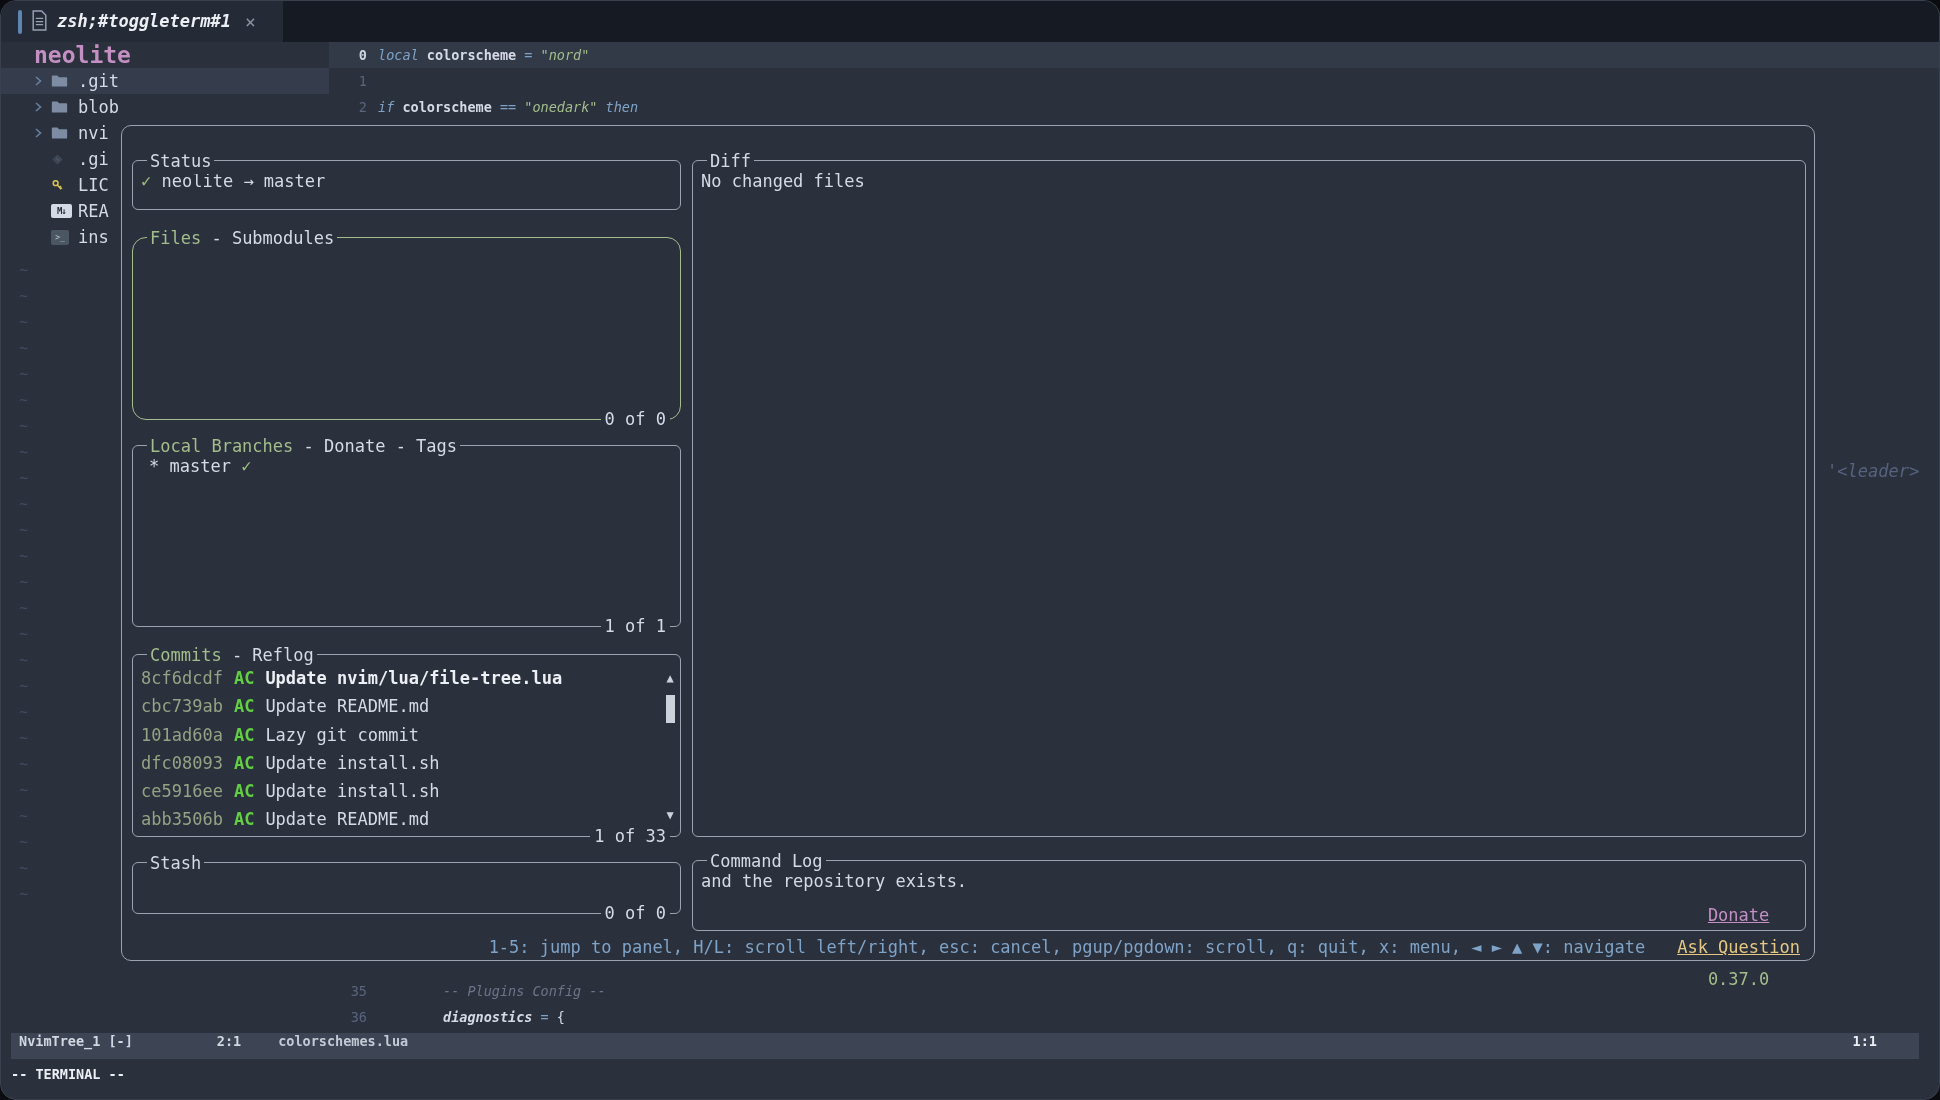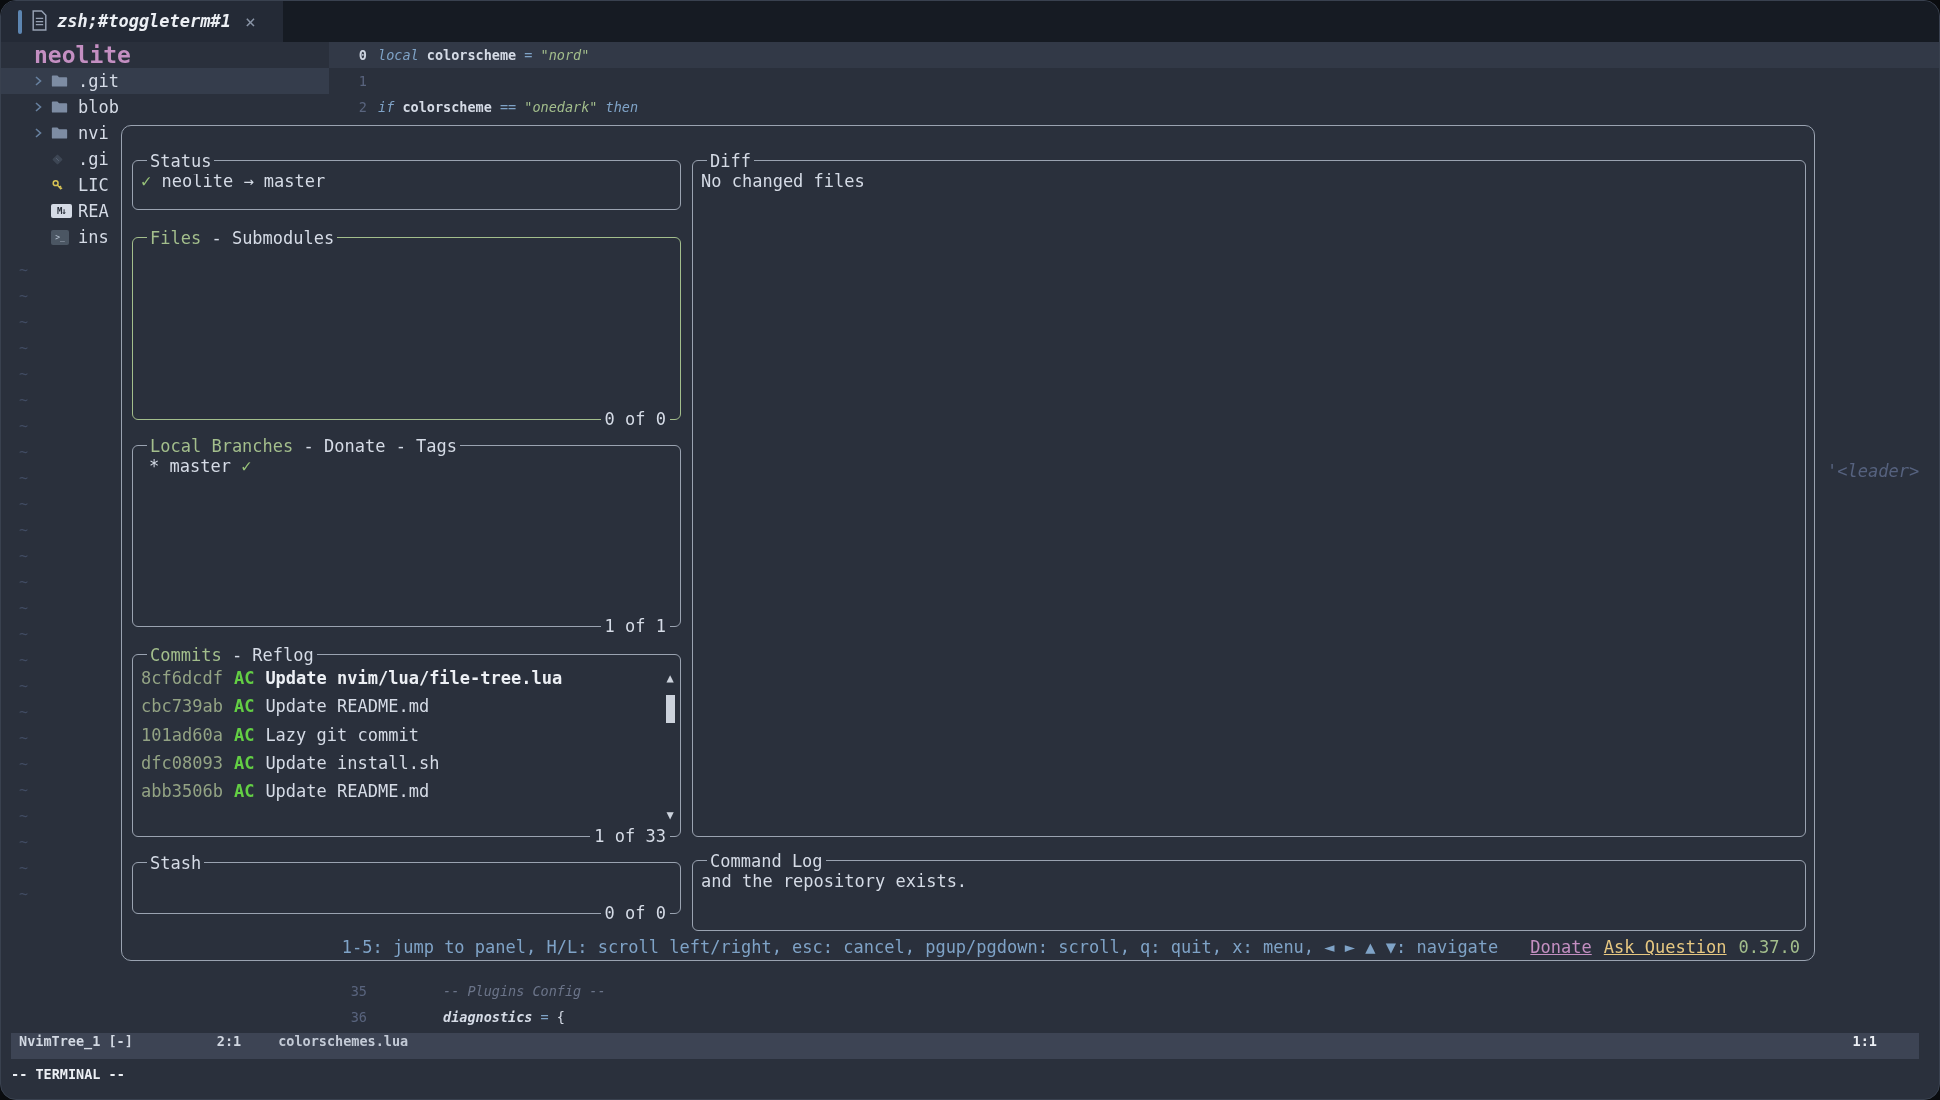--- a/index.html
+++ b/index.html
@@ -55,39 +55,39 @@
   .tk-str{color:var(--green);font-style:italic}
   .tk-cmt{color:var(--comment);font-style:italic}
   .tk-plain{color:var(--fg)}
   .tk-leader{color:var(--leader);font-style:italic}
   #leader-frag{position:absolute;left:1826px;top:457px;height:26px;line-height:26px;font-size:17px;white-space:pre;}
 
   
   #float{position:absolute;left:120px;top:124px;width:1694px;height:836px;background:var(--bg);
          border:1px solid var(--border);border-radius:10px;z-index:5;font-size:17px;}
   .panel{position:absolute;border:1px solid var(--border);border-radius:6px;}
-  .panel.active{border-color:var(--green);}
+  .panel.active{border-color:var(--green);border-radius:14px;}
   .ptitle{position:absolute;top:-13px;left:14px;height:26px;line-height:26px;background:var(--bg);
           padding:0 3px;white-space:pre;}
   .t-green{color:var(--green);} .t-fg{color:var(--fg);}
   .pcount{position:absolute;bottom:-13px;right:10px;height:26px;line-height:26px;background:var(--bg);
           padding:0 4px;color:var(--fg);}
   .pcontent{padding:6px 8px;line-height:28px;color:var(--fg);white-space:pre;}
   .check{color:var(--check);}
   .crow{height:28.3px;line-height:28.3px;padding-left:8px;white-space:pre;cursor:pointer;}
   .chash{color:var(--green-hash);margin-right:11px;}
   .ctag{color:var(--green-bright);font-weight:bold;margin-right:11px;}
   .cmsg{color:var(--fg);} .cmsg.sel{color:var(--fg-bright);font-weight:bold;}
   .scrollbar{position:absolute;right:3px;top:0;bottom:0;width:14px;}
   .sb-up,.sb-down{position:absolute;left:0;width:14px;text-align:center;font-size:12px;color:#ccd2dc;}
   .sb-up{top:16px;} .sb-down{bottom:14px;}
   .sb-thumb{position:absolute;left:3px;top:40px;width:9px;height:28px;background:#ccd2dc;cursor:grab;}
   #keybar{position:absolute;left:16px;right:14px;top:806px;height:30px;display:flex;align-items:center;
           justify-content:flex-end;color:var(--blue);gap:32px;}
-  .links{display:flex;gap:12px;align-items:center;}
+  .links{display:flex;gap:12px;align-items:center;flex-direction:column;}
   .link-donate{color:var(--pink);text-decoration:underline;cursor:pointer;}
   .link-ask{color:var(--yellow);text-decoration:underline;cursor:pointer;}
   .version{color:var(--green);}
 
   
   #statusline{position:absolute;left:10px;right:20px;top:1032px;height:26px;background:var(--bg-status);
               display:flex;align-items:flex-start;font-size:13.5px;font-weight:600;color:#d2d8e2;}
   .sl-name{margin-left:8px;} .sl-pos1{margin-left:84px;} .sl-file{margin-left:37px;color:#c3cad6;}
   .sl-spacer{flex:1;} .sl-pos2{margin-right:42px;color:var(--fg-bright);}
   #modeline{position:absolute;left:10px;top:1060px;height:26px;line-height:26px;font-size:13.5px;
@@ -251,20 +251,21 @@
       <div class="pcount">1 of 1</div>
     </div>
 
     <div class="panel" style="left:10px;top:528px;width:549px;height:183px">
       <div class="ptitle"><span class="t-green">Commits</span><span class="t-fg"> - Reflog</span></div>
       <div style="padding-top:9px">
         <div class="crow"><span class="chash">8cf6dcdf</span><span class="ctag">AC</span><span class="cmsg sel">Update nvim/lua/file-tree.lua</span></div>
         <div class="crow"><span class="chash">cbc739ab</span><span class="ctag">AC</span><span class="cmsg">Update README.md</span></div>
         <div class="crow"><span class="chash">101ad60a</span><span class="ctag">AC</span><span class="cmsg">Lazy git commit</span></div>
         <div class="crow"><span class="chash">dfc08093</span><span class="ctag">AC</span><span class="cmsg">Update install.sh</span></div>
+        <div class="crow"><span class="chash">ce5916ee</span><span class="ctag">AC</span><span class="cmsg">Update install.sh</span></div>
         <div class="crow"><span class="chash">abb3506b</span><span class="ctag">AC</span><span class="cmsg">Update README.md</span></div>
       </div>
       <div class="scrollbar">
         <div class="sb-up">▲</div>
         <div class="sb-thumb"></div>
         <div class="sb-down">▼</div>
       </div>
       <div class="pcount">1 of 33</div>
     </div>
 

